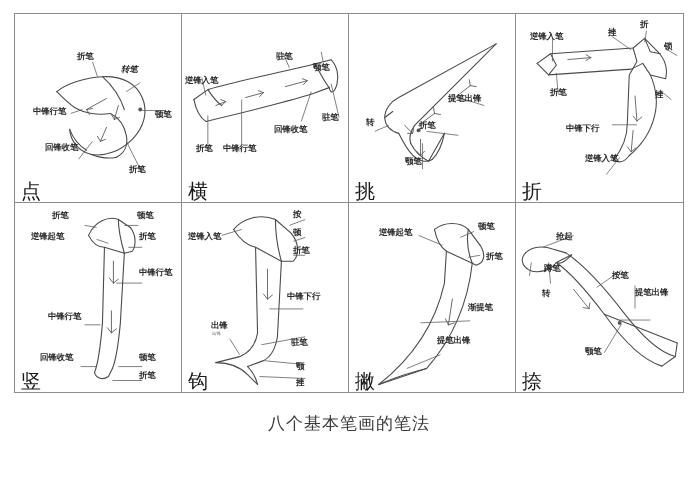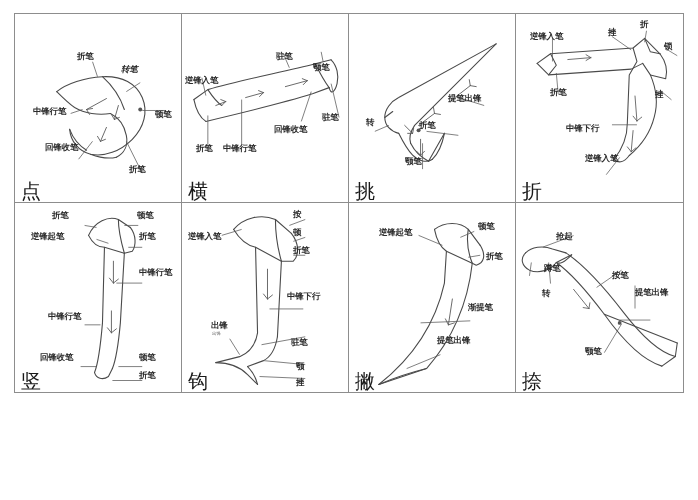--- a/index.html
+++ b/index.html
@@ -378,14 +378,15 @@
       <div class="lbl" style="left: 468px; top: 303px;">渐提笔</div>
       <div class="lbl" style="left: 437px; top: 336px;">提笔出锋</div>
       <div class="lbl" style="left: 556px; top: 232px;">抢起</div>
       <div class="lbl" style="left: 516px; top: 264px; margin-left: 28px;">蹲笔</div>
       <div class="lbl" style="left: 612px; top: 271px;">按笔</div>
       <div class="lbl" style="left: 542px; top: 289px;">转</div>
       <div class="lbl" style="left: 635px; top: 288px;">提笔出锋</div>
       <div class="lbl" style="left: 585px; top: 347px;">颚笔</div>
     </div>
 
+  <div class="caption">八个基本笔画的笔法</div>
 
 </div>
 
 </body></html>

